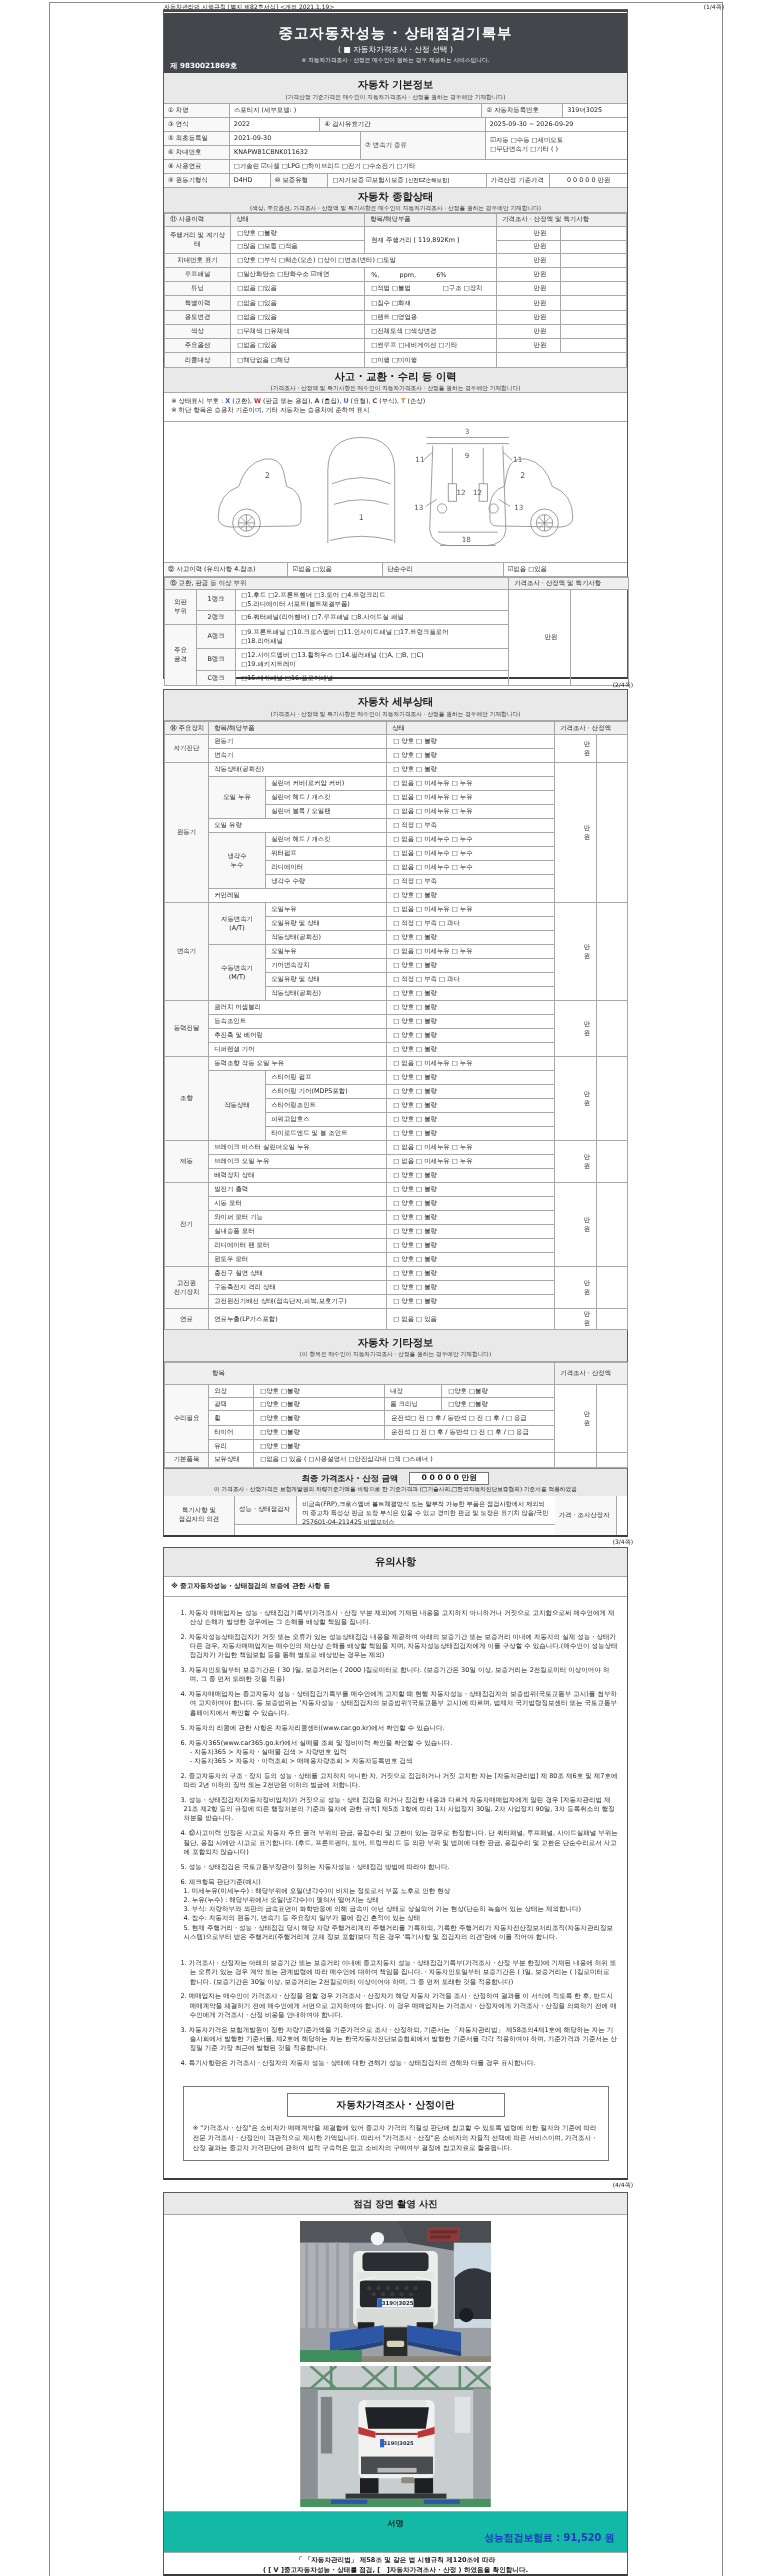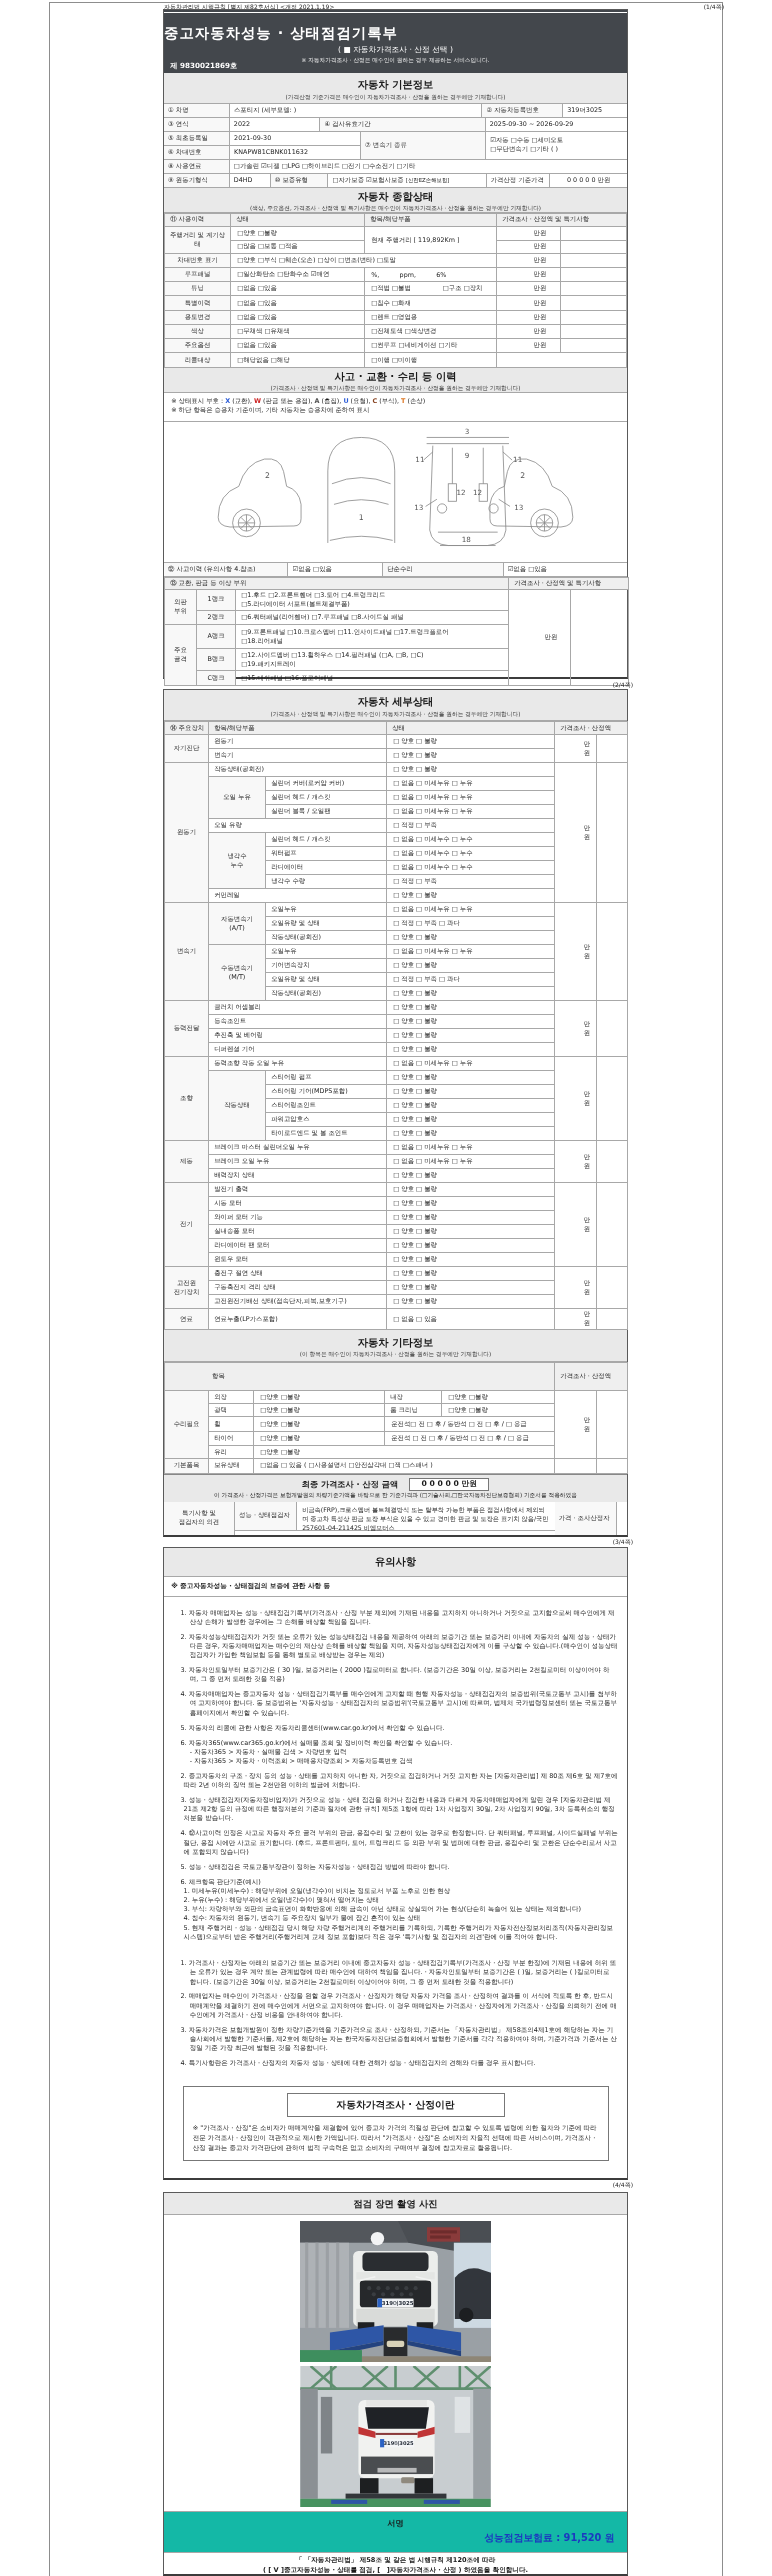--- a/index.html
+++ b/index.html
@@ -9,21 +9,21 @@
          border:0.5px solid #8d8d8d;border-bottom:none;box-sizing:border-box;}
   .meta-left{position:absolute;left:164px;top:3.1px;font-size:6px;color:#222;}
   .meta-right{position:absolute;right:49px;top:3.1px;font-size:6px;color:#222;}
   .pmark{position:absolute;right:140px;font-size:6px;color:#222;}
   .pagebox{position:absolute;left:163px;width:465px;background:#fff;box-sizing:border-box;
            border:1px solid #5a5a5a;border-bottom:2.6px solid #3c3c3c;}
   
   #page1{top:9.3px;height:670px;}
   .band{height:63px;background:#43474c;color:#fff;position:relative;}
   .band .stripe{position:absolute;left:0;top:1.5px;width:100%;height:1.5px;background:#fff;}
-  .band-title{text-align:left;padding-top:13.4px;font-size:14.4px;font-weight:bold;letter-spacing:1px;}
+  .band-title{text-align:center;padding-top:13.4px;font-size:14.4px;font-weight:bold;letter-spacing:1px;}
   .band-sub{text-align:center;font-size:7.7px;margin-top:2.6px;}
   .band-note{text-align:center;font-size:5.7px;margin-top:1.5px;color:#f0f0f0;}
   .band-doc{position:absolute;left:6.2px;bottom:2.1px;font-size:7.2px;font-weight:bold;}
   .sec-head{background:#e9e9e9;border-bottom:0.5px solid #a8a8a8;text-align:center;}
   .sec-head .st{font-size:10.3px;font-weight:bold;padding-top:5.2px;}
   .sec-head .ss{font-size:5.7px;margin-top:1.5px;color:#333;}
   
   .brow{display:flex;}
   .bc{border-right:0.5px solid #a8a8a8;border-bottom:0.5px solid #a8a8a8;box-sizing:border-box;
       display:flex;align-items:center;padding:1px 4.1px;white-space:pre-line;}
@@ -594,21 +594,21 @@
     <colgroup>
         <col style="width:44px">
         <col style="width:45px">
         <col style="width:131px">
         <col style="width:57px">
         <col style="width:113px">
         <col style="width:42px">
         <col style="width:31px">
       </colgroup>
     <tbody>
-        <tr style="height:28px">
+        <tr style="height:22px">
       <td class="hd" colspan="5" style="padding-left:47px">항목</td>
       <td class="hd" colspan="2">가격조사 · 산정액</td>
     </tr>
     <tr style="height:13px">
       <td class="g" rowspan="5">수리필요</td>
       <td class="i">외장</td>
       <td class="s">□양호  □불량</td>
       <td class="i">내장</td>
       <td class="s">□양호  □불량</td>
       <td class="p" rowspan="5">만원</td>

